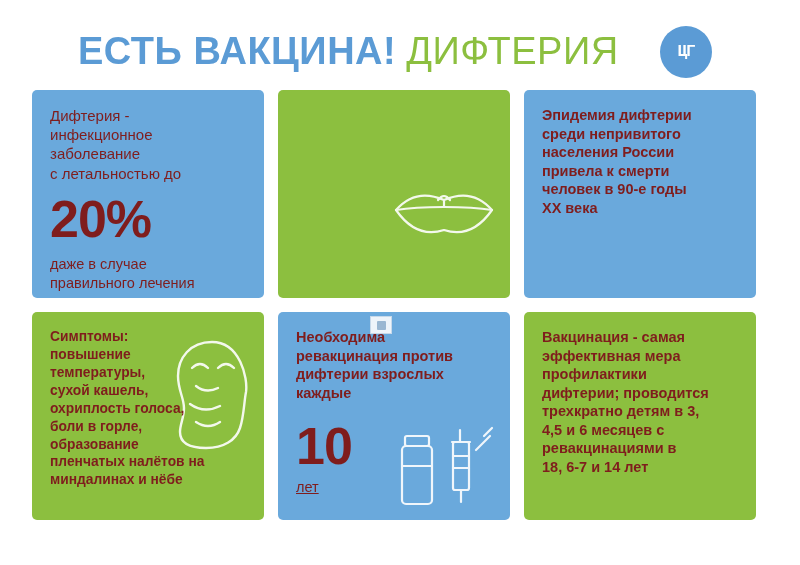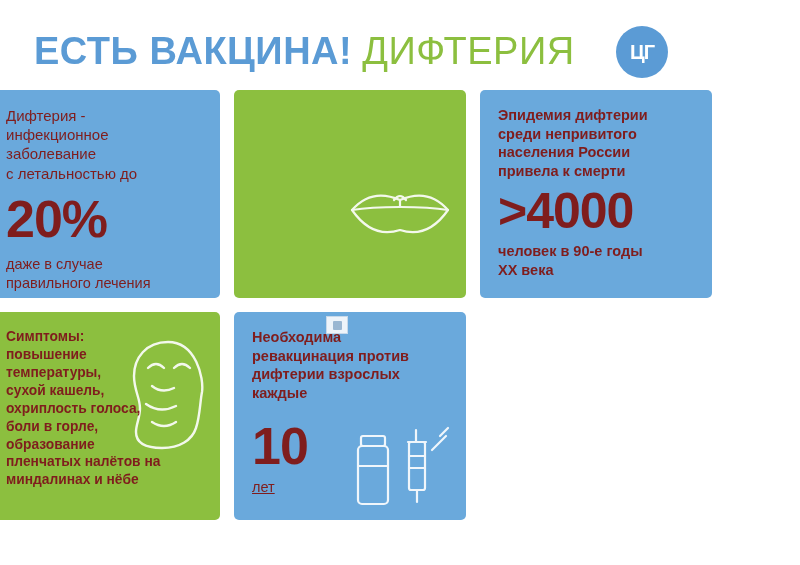--- a/index.html
+++ b/index.html
@@ -11,20 +11,21 @@
     font-family: "Liberation Sans", sans-serif;
     overflow: hidden;
   }
 
   .poster {
     position: relative;
     width: 700px;
     height: 565px;
     background: #ffffff;
     padding: 22px 24px 24px 24px;
+    margin-left: 44px;
   }
 
   
   .header {
     display: flex;
     align-items: center;
     height: 58px;
     padding-left: 10px;
     position: relative;
   }
@@ -50,23 +51,23 @@
     width: 52px;
     height: 52px;
     border-radius: 50%;
     background: #5b9bd5;
     display: flex;
     align-items: center;
     justify-content: center;
   }
   .logo-inner {
     color: #ffffff;
-    font-size: 20px;
-    font-weight: bold;
-    font-family: Liberation Sans, sans-serif;
+    font-size: 16px;
+    font-weight: bold;
+    font-family: Liberation Mono, monospace;
     letter-spacing: -1px;
     line-height: 1;
   }
 
   
   .grid {
     margin-top: 10px;
     display: grid;
     grid-template-columns: 232px 232px 232px;
     grid-template-rows: 208px 208px;
@@ -203,21 +204,20 @@
           <path d="M52 14 l0 6"></path>
         </g>
       </svg>
     </div>
 
     <div class="card blue">
       <div class="card-text">Эпидемия дифтерии
 среди непривитого
 населения России
 привела к смерти</div>
-      <div class="big-number wide">&gt;4000</div>
       <div class="after-text bold">человек в 90-е годы
 XX века</div>
     </div>
 
     <div class="card green">
       <div class="card-text small">Симптомы:
 повышение
 температуры,
 сухой кашель,
 охриплость голоса,
@@ -257,15 +257,25 @@
           <rect x="63" y="26" width="16" height="48" rx="2"></rect>
           <path d="M63 40 h16"></path>
           <path d="M63 52 h16"></path>
           <path d="M71 74 l0 12"></path>
           <path d="M86 34 l14 -14"></path>
           <path d="M94 20 l8 -8"></path>
         </g>
       </svg>
     </div>
 
+    <div class="card green">
+      <div class="card-text">Вакцинация - самая
+эффективная мера
+профилактики
+дифтерии; проводится
+трехкратно детям в 3,
+4,5 и 6 месяцев с
+ревакцинациями в
+18, 6-7 и 14 лет</div>
+    </div>
 
   </div>
 </div>
 
 </body></html>

